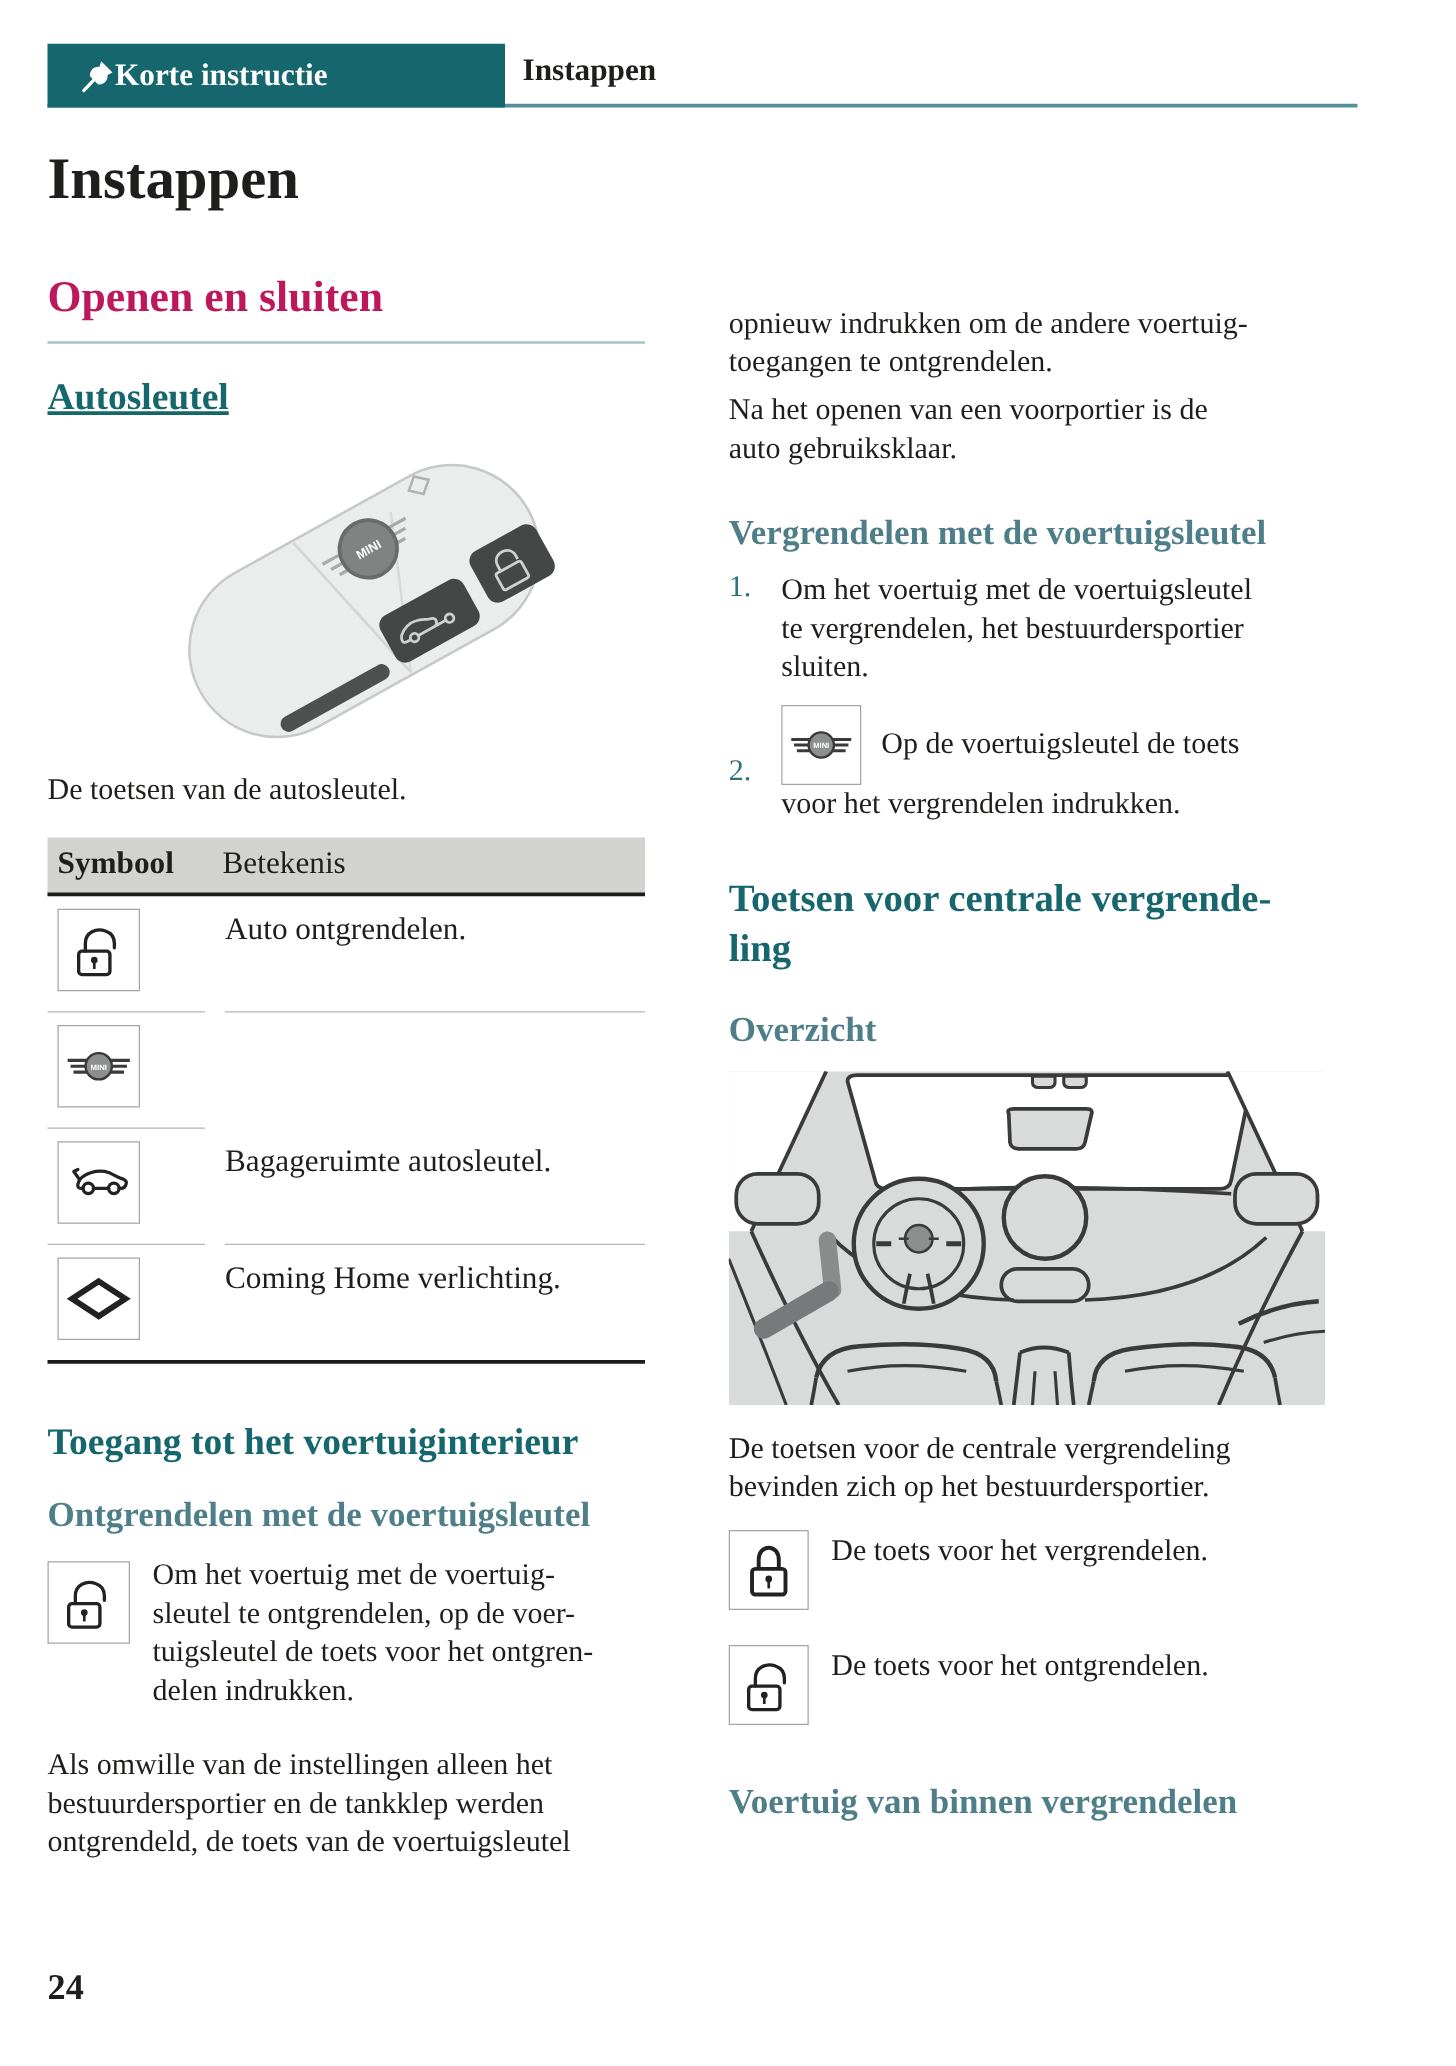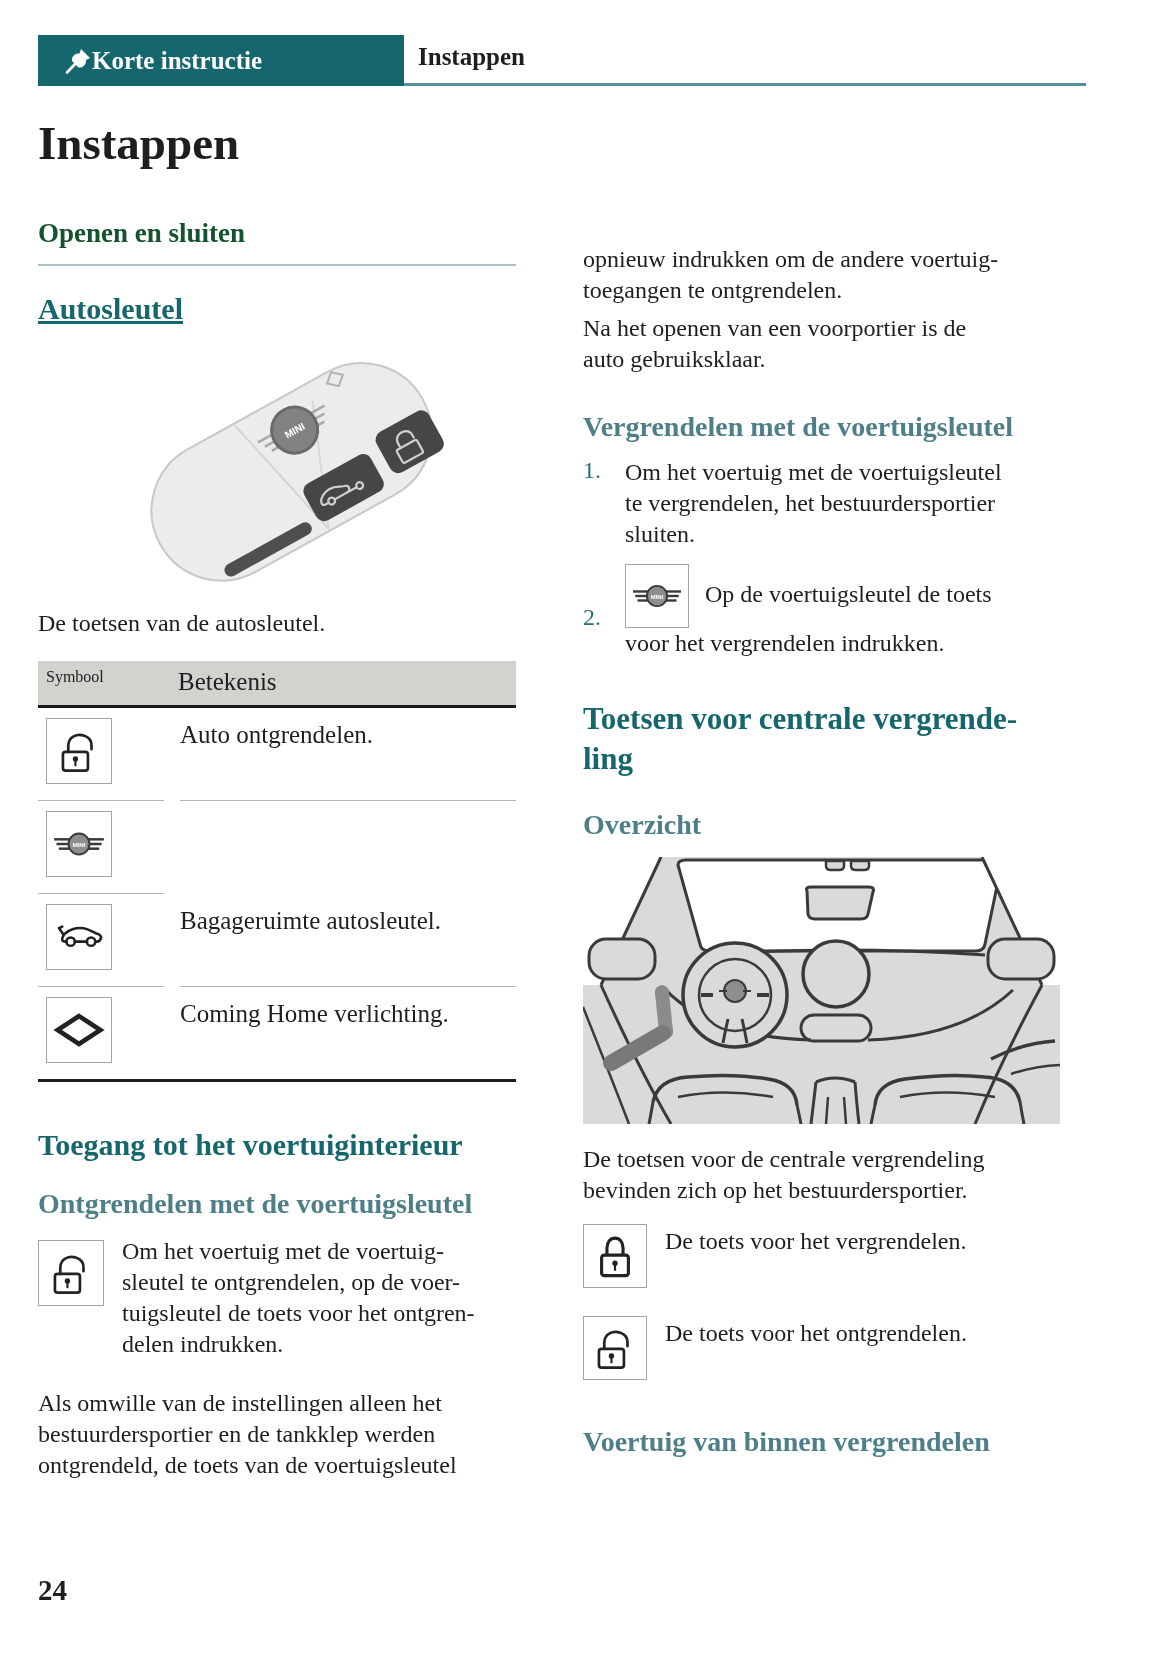--- a/index.html
+++ b/index.html
@@ -9,36 +9,36 @@
   .header-rule{position:absolute;left:38px;top:35px;width:1048px;height:48px;
                border-bottom:3px solid #53909a;}
   .badge{position:absolute;left:0;top:0;width:366px;height:51px;background:#15666d;
          display:flex;align-items:center;padding-left:26px;box-sizing:border-box;}
   .badge-label{color:#ffffff;font-size:25px;font-weight:bold;}
   .breadcrumb{position:absolute;left:380px;top:8px;font-size:25px;font-weight:bold;color:#1e1e1c;}
   .page-title{position:absolute;left:38px;top:116px;font-size:47px;font-weight:bold;}
   
   .cols{position:absolute;left:38px;top:212px;display:flex;gap:67px;}
   .col{width:478px;}
-  .h2{margin-top:6px;font-size:27px;font-weight:bold;color:#14532d;
+  .h2{margin-top:6px;font-size:35px;font-weight:bold;color:#be185d;
       padding-bottom:15px;border-bottom:2px solid #a9c2c4;}
   .h3{font-size:30px;font-weight:bold;color:#15666d;}
   .h4{font-size:28px;font-weight:bold;color:#4e7f88;}
   .body-text{font-size:24px;line-height:31px;}
   .pre{white-space:pre;font-family:Liberation Serif, serif;}
   
   .fob-figure{margin-top:12px;height:266px;position:relative;}
   .fob-figure svg{position:absolute;left:38px;top:-4px;}
   .car-figure{margin-top:16px;height:267px;}
   
   .caption{margin-top:4px;}
   
   .sym-table{margin-top:22px;border-bottom:3px solid #1c1c1c;}
   .thead{display:flex;background:#d2d3ce;padding:7px 0 9px;border-bottom:3px solid #1c1c1c;}
-  .thead .c1{width:132px;padding-left:8px;font-size:16px;font-weight:normal;}
+  .thead .c1{width:132px;padding-left:8px;font-size:25px;font-weight:bold;}
   .thead .c2{font-size:25px;font-weight:normal;}
   .trow{display:flex;}
   .trow .sym{width:118px;padding:10px 0 16px 8px;border-bottom:1px solid #b5b6b2;}
   .trow .gap{width:16px;}
   .trow .txt{flex:1;padding:13px 0 16px;border-bottom:1px solid #b5b6b2;font-size:25px;}
   .trow:last-child .sym,.trow:last-child .txt{border-bottom:none;}
   .icon-box{width:66px;height:66px;border:1px solid #a5a5a3;background:#fff;
             display:flex;align-items:center;justify-content:center;box-sizing:border-box;}
   
   .h3-access{margin-top:46px;}

